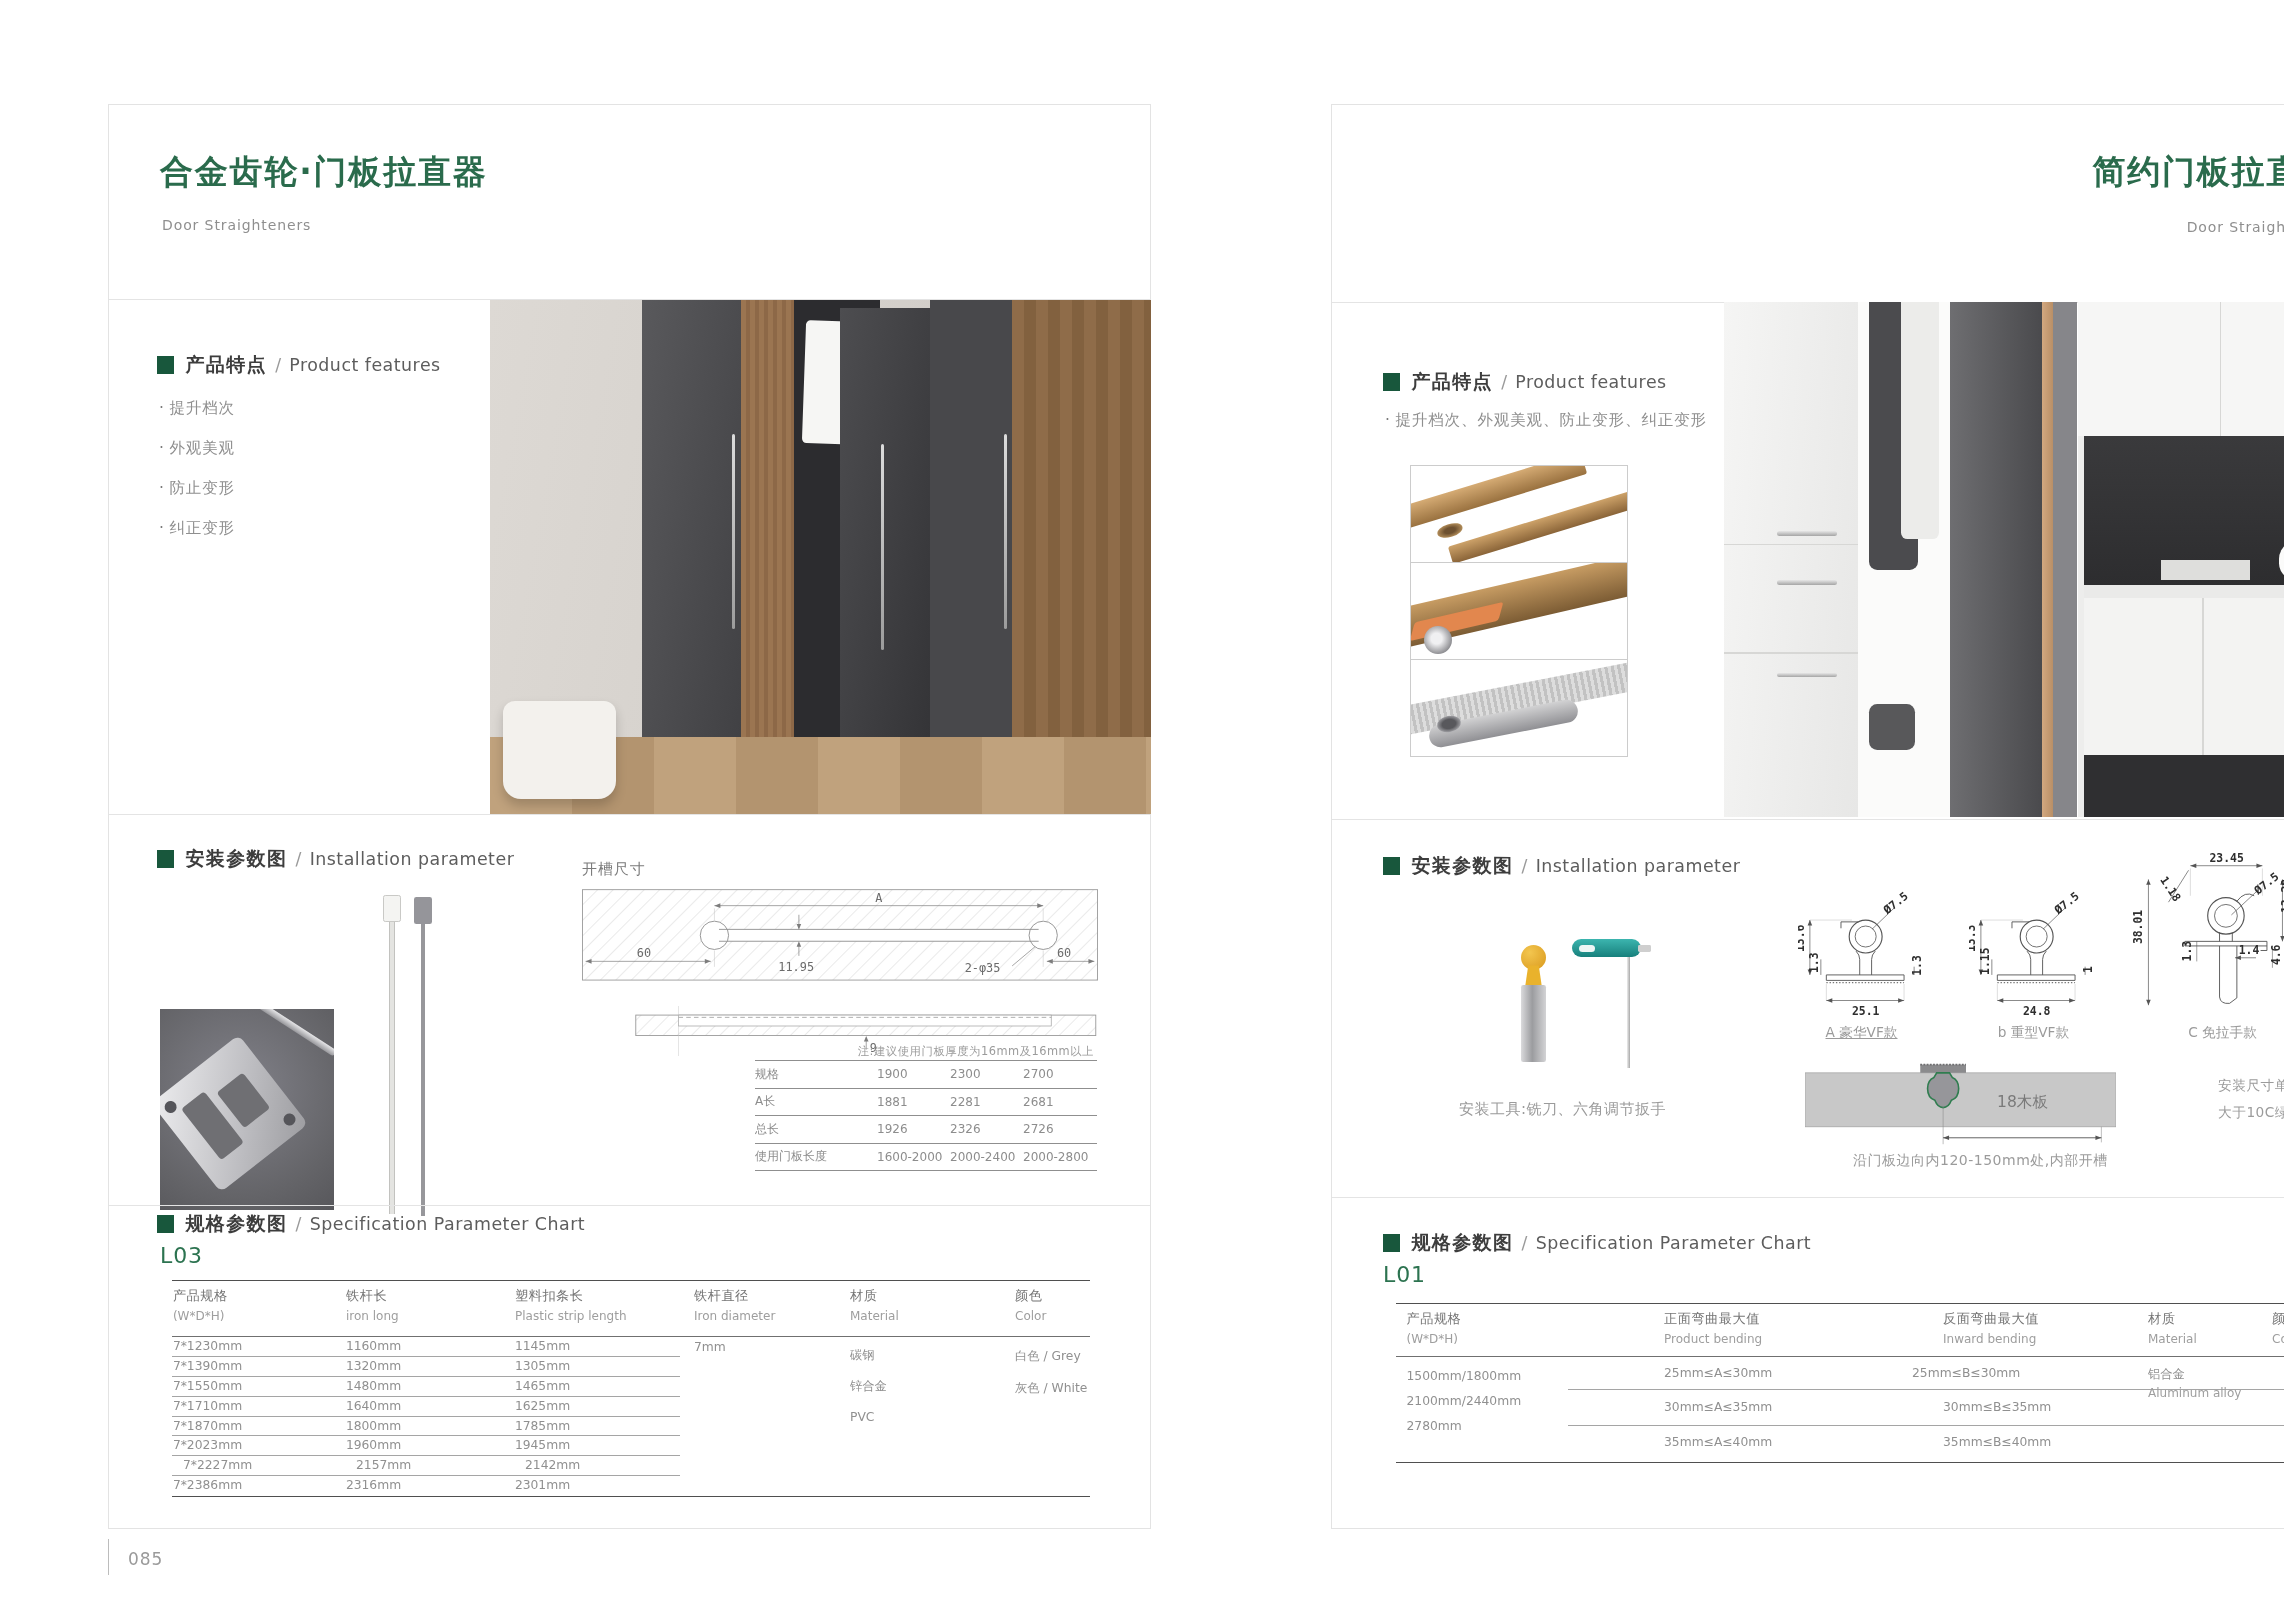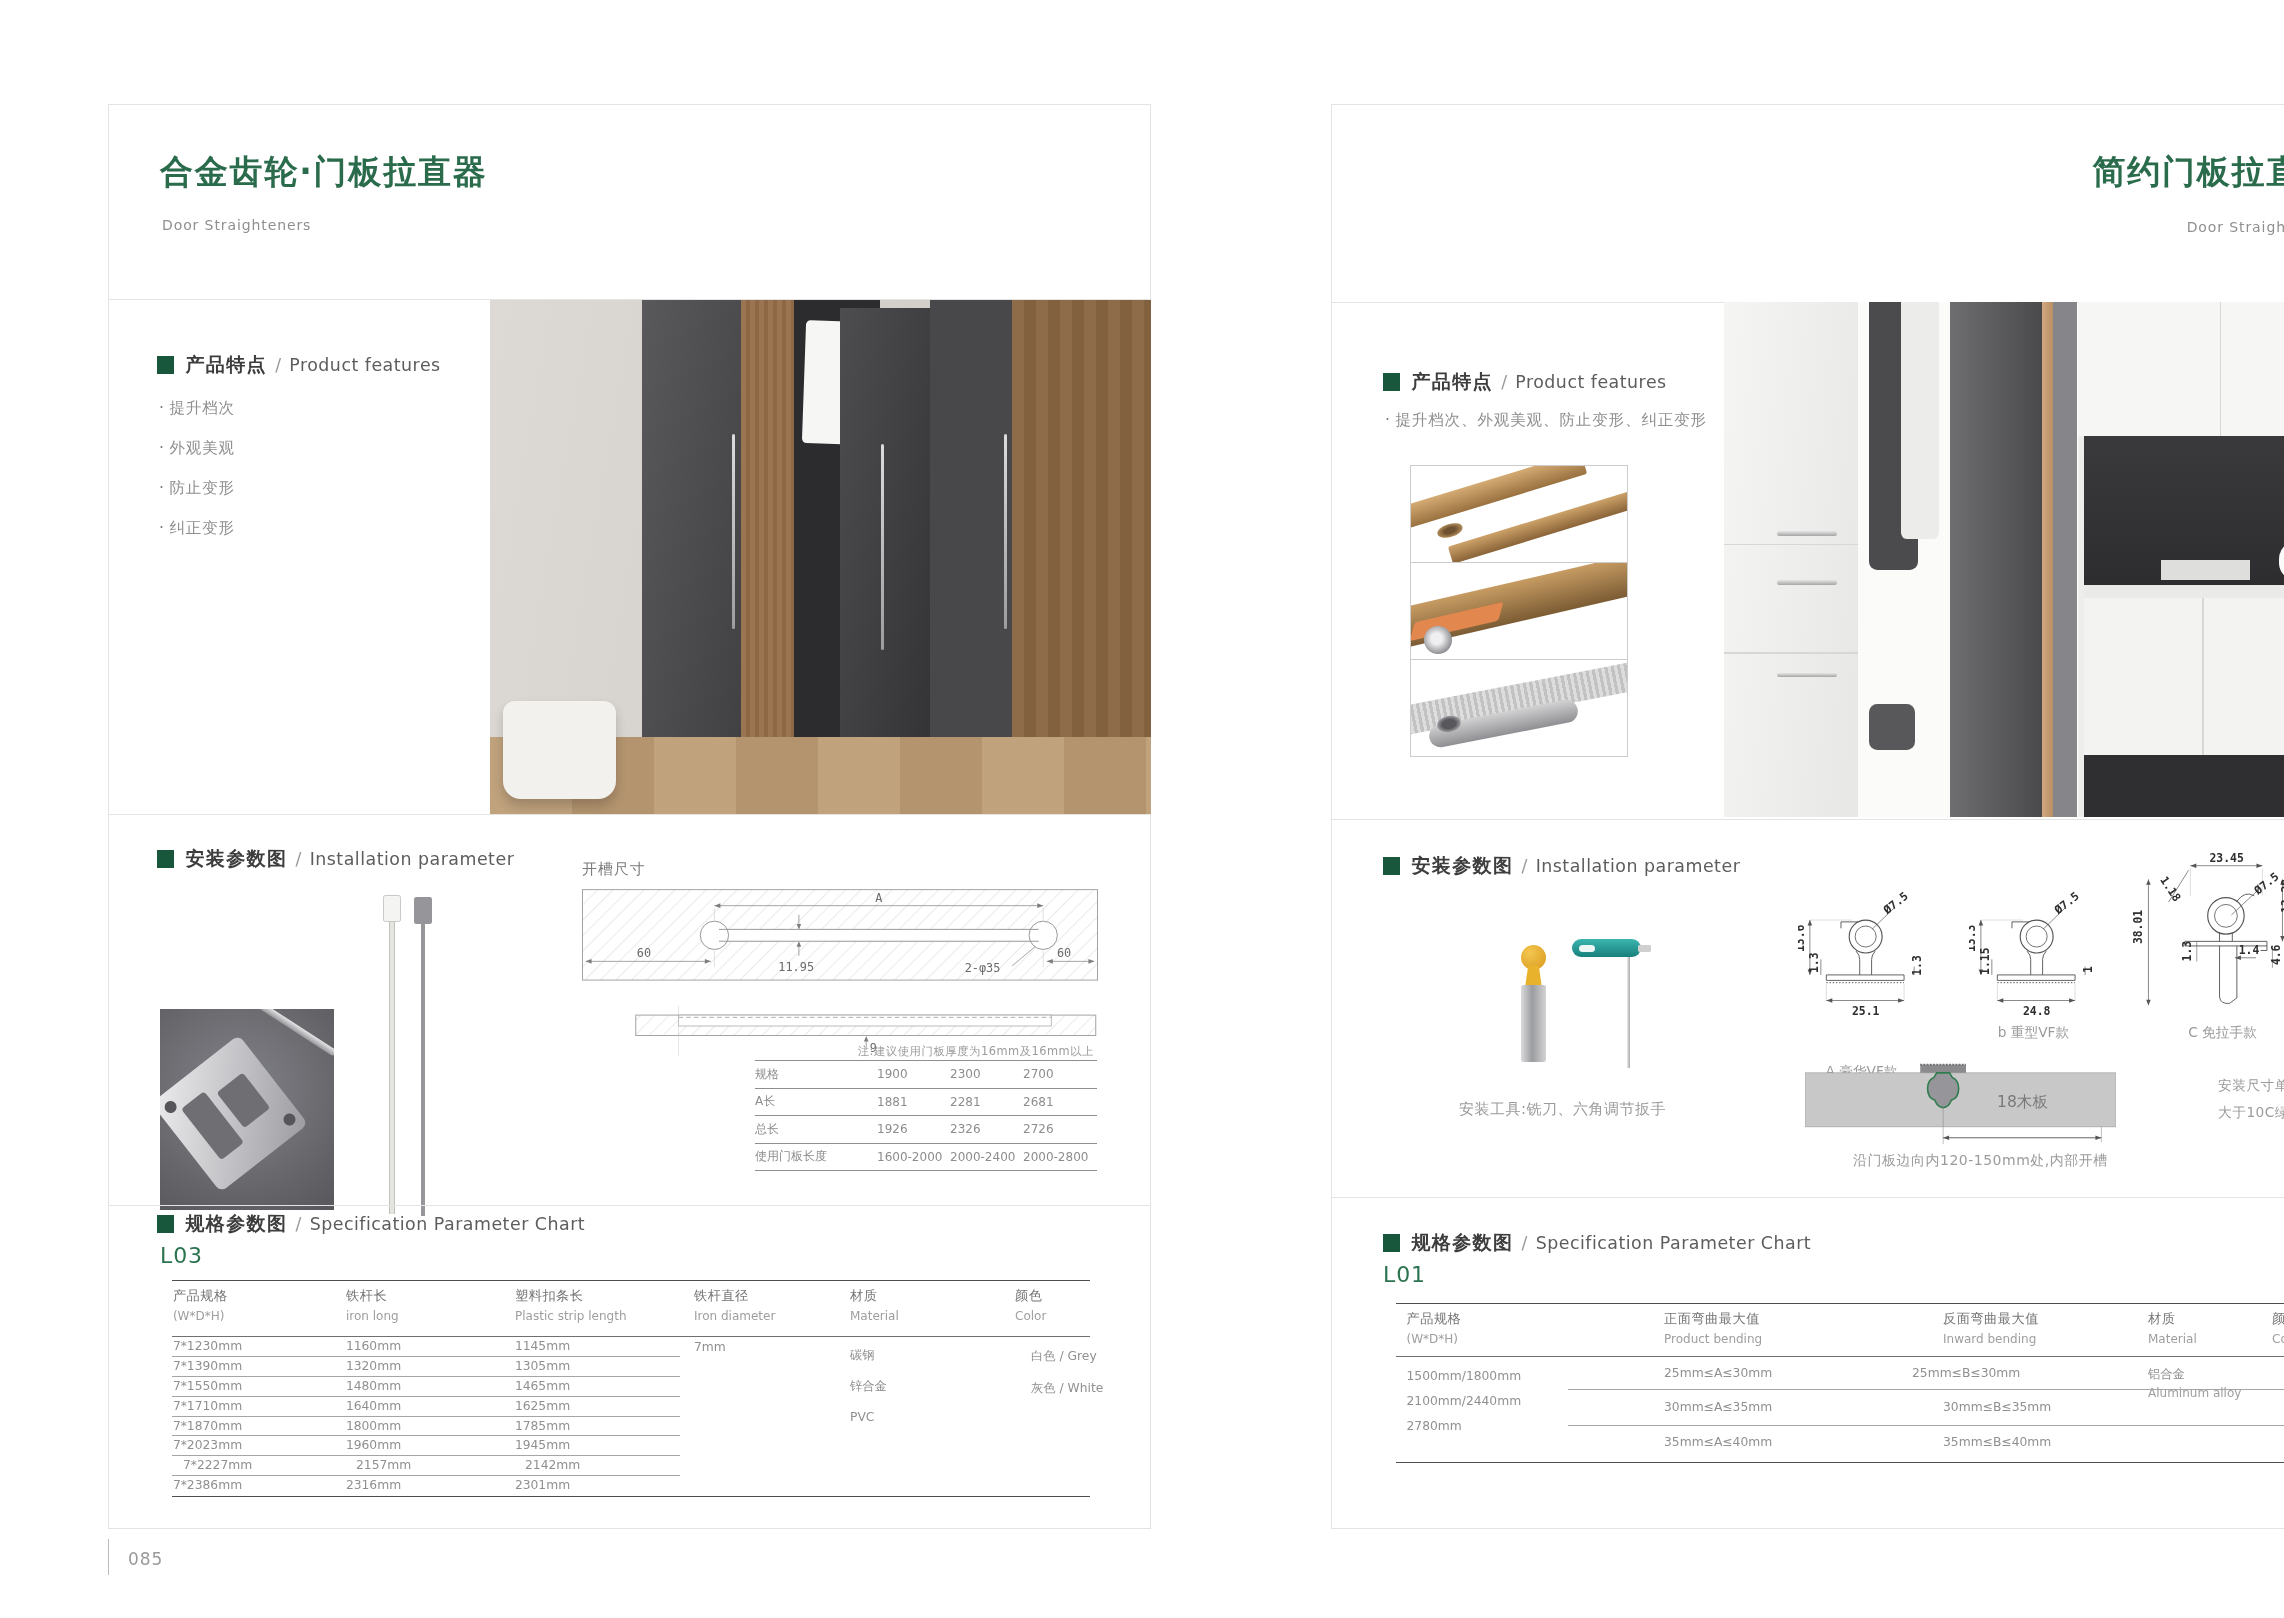--- a/index.html
+++ b/index.html
@@ -329,21 +329,21 @@
         <span class="scell2">2316mm</span>
         <span class="scell3">2301mm</span>
       </div>
 
     <div class="stackv" style="left:522px;top:60px;">7mm</div>
     <div class="stackv" style="left:678px;top:60px;line-height:31px;">
       <div>碳钢</div>
       <div>锌合金</div>
       <div>PVC</div>
     </div>
-    <div class="stackv" style="left:843px;top:60px;line-height:32px;margin-left:16px;">
+    <div class="stackv" style="left:843px;top:60px;line-height:32px;">
       <div>白色  / Grey</div>
       <div>灰色  / White</div>
     </div>
     <div class="tline" style="top:216px;width:918px;height:1.4px;"></div>
   </div>
 </div>
 
 <div class="card" style="left:1331px;">
   <div class="abs page-title" style="right:37px;top:45px;">简约门板拉直器</div>
   <div class="abs page-subtitle" style="right:37px;top:114px;">Door Straighteners</div>
@@ -450,21 +450,21 @@
     <text class="dim2" transform="rotate(-38 206 64)" x="188" y="70">Ø7.5</text>
     <line x1="254" y1="194" x2="254" y2="212" stroke="#555" stroke-width="1.5"></line>
     <text class="dim2" transform="rotate(-90 268 214)" x="268" y="214">1.3</text>
     <line x1="62" y1="232" x2="62" y2="268" stroke="#b5b5b5" stroke-width="1"></line>
     <line x1="232" y1="232" x2="232" y2="268" stroke="#b5b5b5" stroke-width="1"></line>
     <line x1="62" y1="268" x2="232" y2="268" stroke="#555" stroke-width="1.5"></line>
     <polygon points="62,268 75,263 75,273" fill="#555"></polygon>
     <polygon points="232,268 219,263 219,273" fill="#555"></polygon>
     <text class="dim2" x="118" y="300">25.1</text>
   </svg>
-  <div class="draw-label" style="left:461px;top:958px;">A 豪华VF款</div>
+  <div class="draw-label" style="left:461px;top:919px;text-decoration:underline;">A 豪华VF款</div>
 
   <svg class="abs" style="left:637px;top:773px;" width="128" height="144" viewBox="0 0 280 315">
     <line x1="62" y1="212" x2="232" y2="212" stroke="#555" stroke-width="2"></line>
     <line x1="62" y1="224" x2="232" y2="224" stroke="#555" stroke-width="2"></line>
     <line x1="62" y1="212" x2="62" y2="224" stroke="#555" stroke-width="2"></line>
     <line x1="232" y1="212" x2="232" y2="224" stroke="#555" stroke-width="2"></line>
     <line x1="62" y1="229" x2="232" y2="229" stroke="#777" stroke-width="3" stroke-dasharray="3 4"></line>
     <path d="M135 212 v-34 q0 -10 -8 -18" fill="none" stroke="#555" stroke-width="2"></path>
     <path d="M161 212 v-34 q0 -10 8 -18" fill="none" stroke="#555" stroke-width="2"></path>
     <circle cx="148" cy="128" r="36" fill="none" stroke="#555" stroke-width="2.5"></circle>

